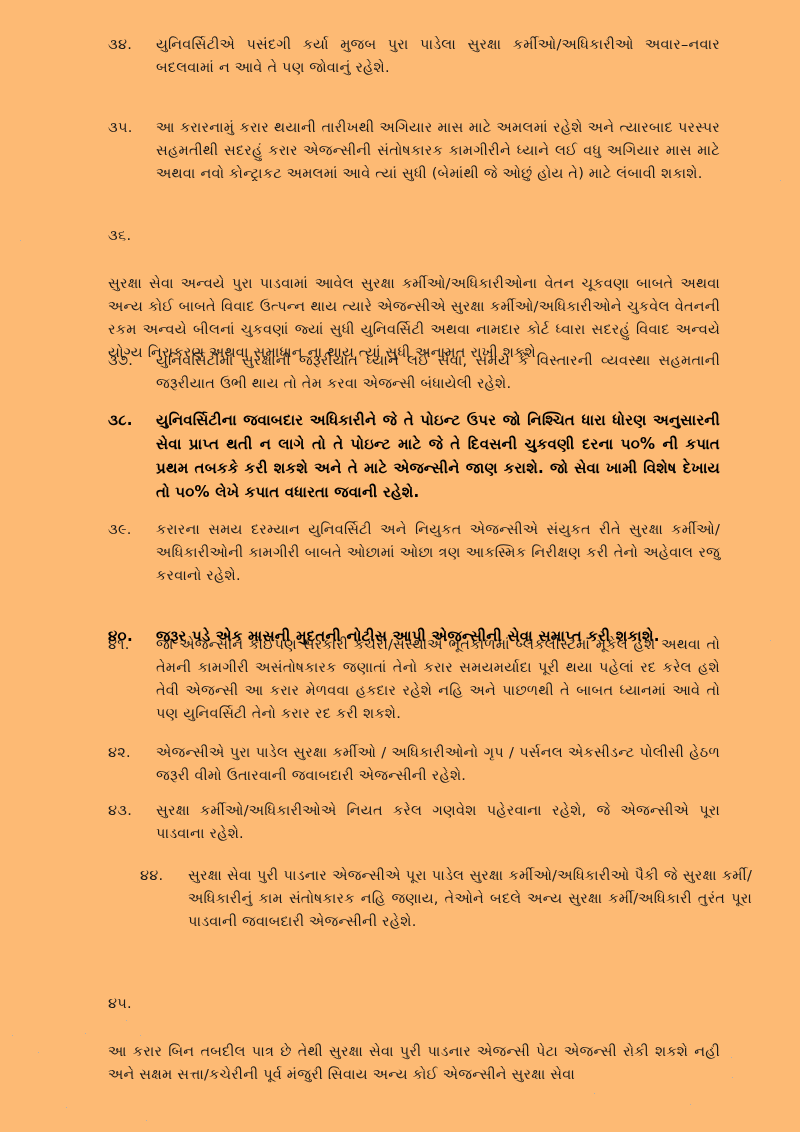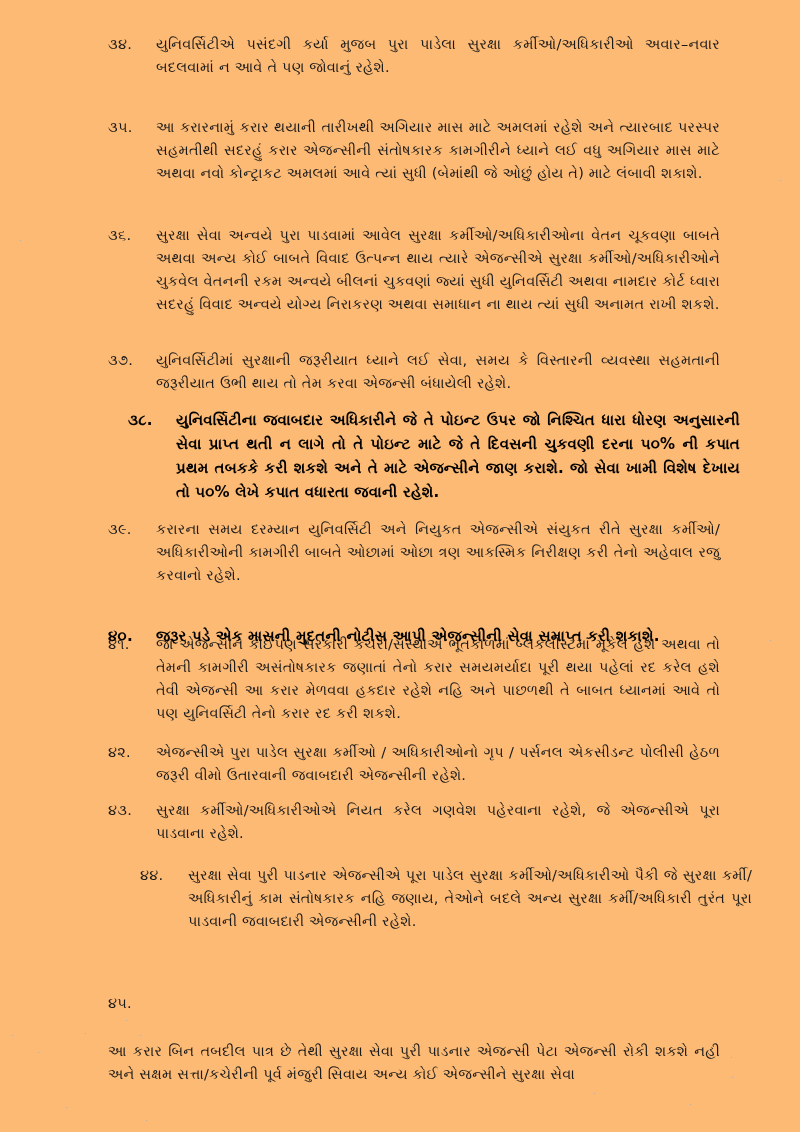--- a/index.html
+++ b/index.html
@@ -66,31 +66,31 @@
   <div class="clause" style="top:33px;">
     <span class="clause-num">૩૪.</span>
     <span class="clause-text">યુનિવર્સિટીએ પસંદગી કર્યા મુજબ પુરા પાડેલા સુરક્ષા કર્મીઓ/અધિકારીઓ અવાર–નવાર બદલવામાં ન આવે તે પણ જોવાનું રહેશે.</span>
   </div>
 
   <div class="clause" style="top:116px;">
     <span class="clause-num">૩૫.</span>
     <span class="clause-text">આ કરારનામું કરાર થયાની તારીખથી અગિયાર માસ માટે અમલમાં રહેશે અને ત્યારબાદ પરસ્પર સહમતીથી સદરહું કરાર એજન્સીની સંતોષકારક કામગીરીને ધ્યાને લઈ વધુ અગિયાર માસ માટે અથવા નવો કોન્ટ્રાકટ અમલમાં આવે ત્યાં સુધી (બેમાંથી જે ઓછું હોય તે) માટે લંબાવી શકાશે.</span>
   </div>
 
-  <div class="clause" style="top:224px;">
+  <div class="clause" style="top:224px;flex-direction:column;">
     <span class="clause-num">૩૬.</span>
     <span class="clause-text">સુરક્ષા સેવા અન્વયે પુરા પાડવામાં આવેલ સુરક્ષા કર્મીઓ/અધિકારીઓના વેતન ચૂકવણા બાબતે અથવા અન્ય કોઈ બાબતે વિવાદ ઉત્પન્ન થાય ત્યારે એજન્સીએ સુરક્ષા કર્મીઓ/અધિકારીઓને ચુકવેલ વેતનની રકમ અન્વયે બીલનાં ચુકવણાં જ્યાં સુધી યુનિવર્સિટી અથવા નામદાર કોર્ટ ધ્વારા સદરહું વિવાદ અન્વયે યોગ્ય નિરાકરણ અથવા સમાધાન ના થાય ત્યાં સુધી અનામત રાખી શકશે.</span>
   </div>
 
   <div class="clause" style="top:349px;">
     <span class="clause-num">૩૭.</span>
     <span class="clause-text">યુનિવર્સિટીમાં સુરક્ષાની જરૂરીયાત ધ્યાને લઈ સેવા, સમય કે વિસ્તારની વ્યવસ્થા સહમતાની જરૂરીયાત ઉભી થાય તો તેમ કરવા એજન્સી બંધાયેલી રહેશે.</span>
   </div>
 
-  <div class="clause bold" style="top:408px;margin-left:20px;">
+  <div class="clause bold" style="top:408px;">
     <span class="clause-num">૩૮.</span>
     <span class="clause-text">યુનિવર્સિટીના જવાબદાર અધિકારીને જે તે પોઇન્ટ ઉપર જો નિશ્ચિત ધારા ધોરણ અનુસારની સેવા પ્રાપ્ત થતી ન લાગે તો તે પોઇન્ટ માટે જે તે દિવસની ચુકવણી દરના ૫૦% ની કપાત પ્રથમ તબકકે કરી શકશે અને તે માટે એજન્સીને જાણ કરાશે. જો સેવા ખામી વિશેષ દેખાય તો ૫૦% લેખે કપાત વધારતા જવાની રહેશે.</span>
   </div>
 
   <div class="clause" style="top:518px;">
     <span class="clause-num">૩૯.</span>
     <span class="clause-text">કરારના સમય દરમ્યાન યુનિવર્સિટી અને નિયુકત એજન્સીએ સંયુકત રીતે સુરક્ષા કર્મીઓ/અધિકારીઓની કામગીરી બાબતે ઓછામાં ઓછા ત્રણ આકસ્મિક નિરીક્ષણ કરી તેનો અહેવાલ રજુ કરવાનો રહેશે.</span>
   </div>
 
   <div class="clause bold" style="top:624px;">

